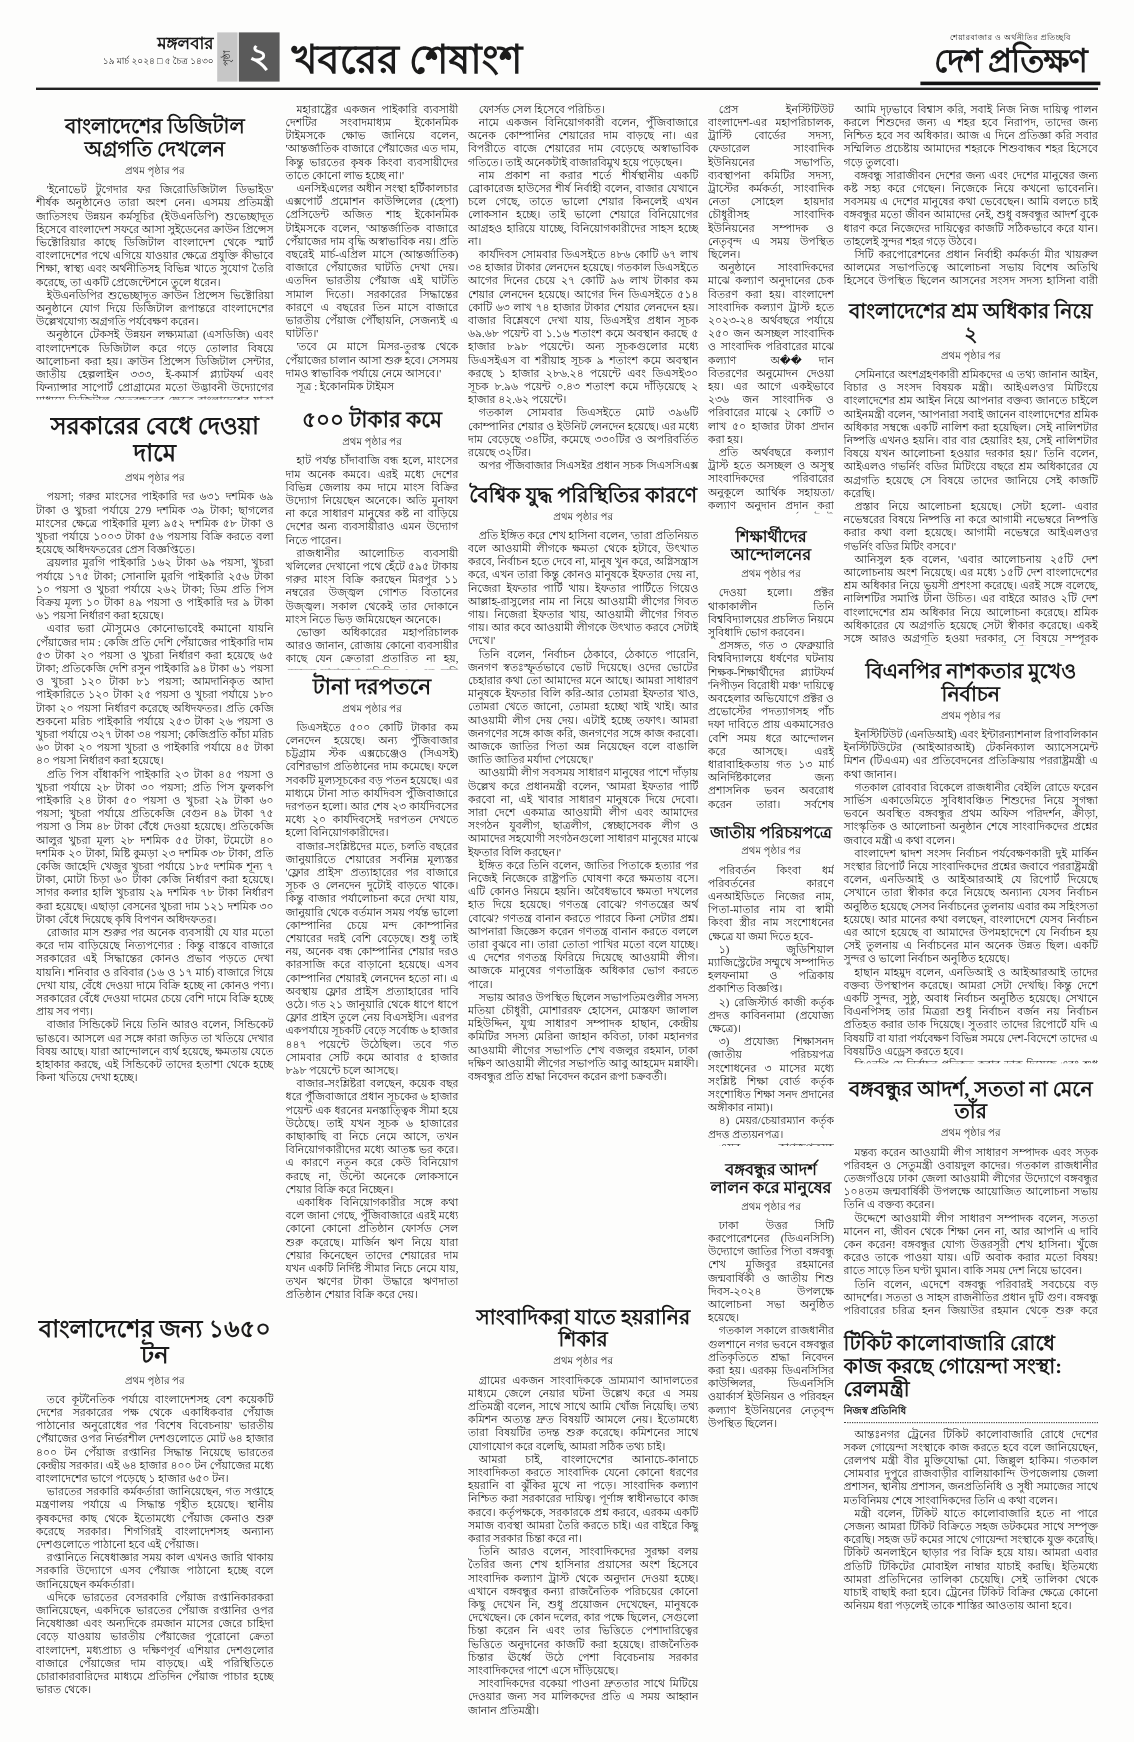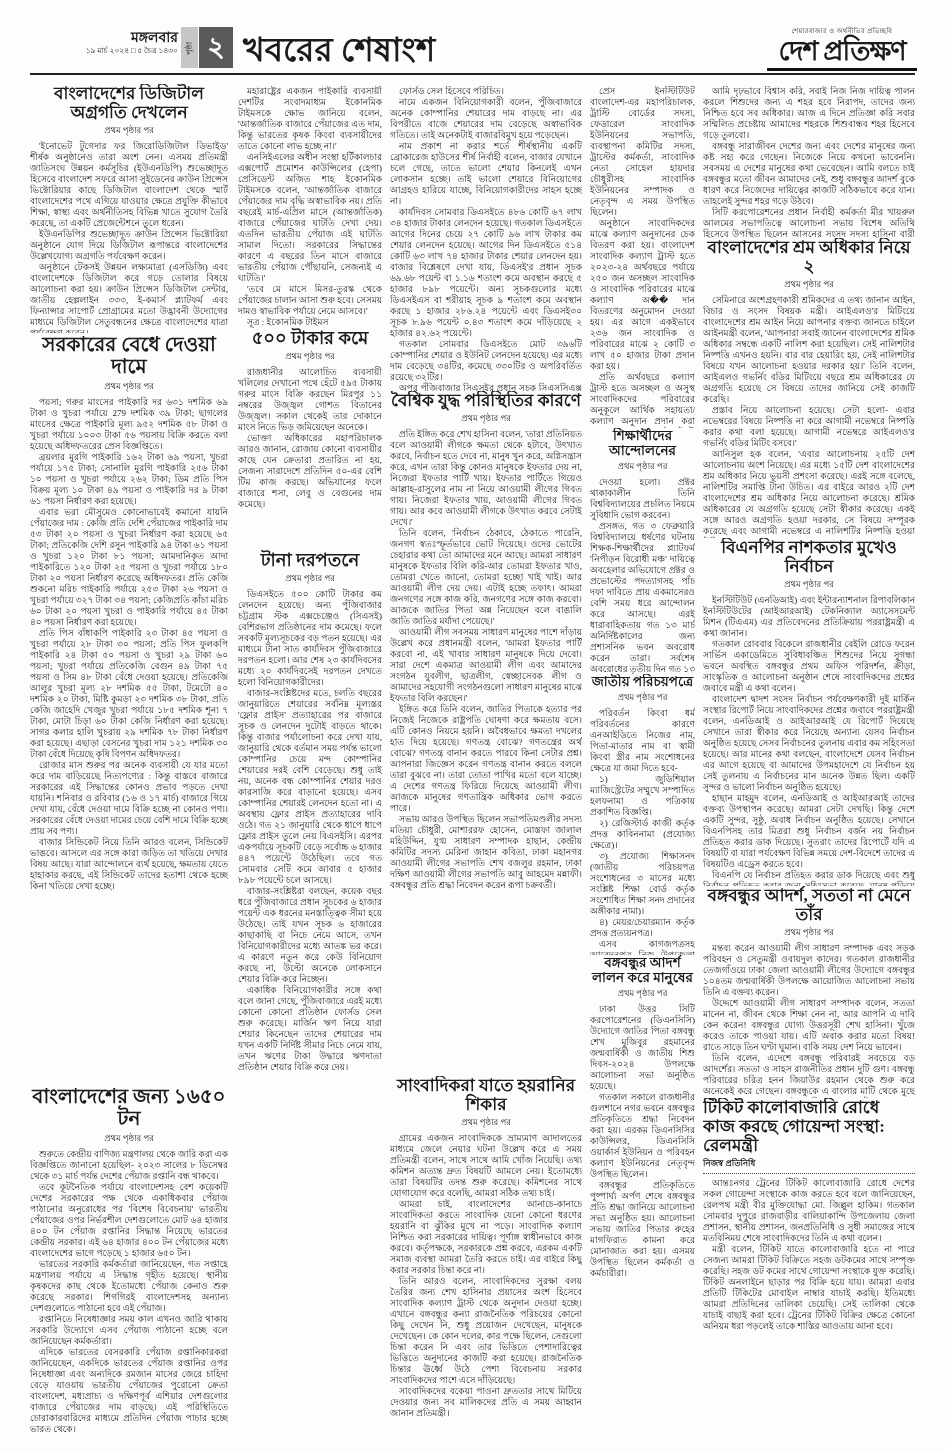--- a/index.html
+++ b/index.html
@@ -15,21 +15,21 @@
   #pgd{position:absolute;left:199px;top:27px;width:34px;height:41px;background:#5a5a5a;color:#fff;
        font-weight:bold;font-size:27px;text-align:center;line-height:41px;}
   #sectitle{position:absolute;left:243px;top:24px;font-size:33px;font-weight:bold;letter-spacing:0px;}
   #logo{position:absolute;right:28px;top:26px;width:150px;text-align:center;}
   #logo .tag{font-size:6.5px;letter-spacing:.5px;}
   #logo .nm{font-size:27px;font-weight:bold;letter-spacing:-1px;line-height:1.1;}
   #logo .bar{height:3px;background:#111;margin-top:1px;}
   #mastrule{position:absolute;left:30px;top:73px;width:885px;height:0;border-top:2px solid #222;}
   
   .art{position:absolute;overflow:hidden;}
-  .art h2{margin:0 0 2px 0;text-align:center;font-weight:bold;line-height:1.12;}
+  .art h2{margin:12px 0 2px 0;text-align:center;font-weight:bold;line-height:1.12;}
   .h-lg{font-size:20px;} .h-md{font-size:17px;} .h-nr{font-size:18px;} .h-sm{font-size:13.5px;}
   .left h2{text-align:left;}
   .sub{text-align:center;font-weight:normal;font-size:8.5px;margin:0 0 3px 0;}
   .byline{font-size:8.5px;font-weight:bold;margin:1px 0 2px 0;}
   .dotrule{border-top:1.5px dotted #444;margin:2px 0 4px 0;}
   .body p.para{margin:0;font-size:9px;line-height:11px;text-align:justify;text-indent:9px;
                word-break:break-word;}
 </style>
 </head>
 <body>
@@ -74,40 +74,40 @@
         <p class="para">এবার ভরা মৌসুমেও কোনোভাবেই কমানো যায়নি পেঁয়াজের দাম : কেজি প্রতি দেশি পেঁয়াজের পাইকারি দাম ৫৩ টাকা ২০ পয়সা ও খুচরা নির্ধারণ করা হয়েছে ৬৫ টাকা; প্রতিকেজি দেশি রসুন পাইকারি ৯৪ টাকা ৬১ পয়সা ও খুচরা ১২০ টাকা ৮১ পয়সা; আমদানিকৃত আদা পাইকারিতে ১২০ টাকা ২৫ পয়সা ও খুচরা পর্যায়ে ১৮০ টাকা ২০ পয়সা নির্ধারণ করেছে অধিদফতর। প্রতি কেজি শুকনো মরিচ পাইকারি পর্যায়ে ২৫৩ টাকা ২৬ পয়সা ও খুচরা পর্যায়ে ৩২৭ টাকা ৩৪ পয়সা; কেজিপ্রতি কাঁচা মরিচ ৬০ টাকা ২০ পয়সা খুচরা ও পাইকারি পর্যায়ে ৪৫ টাকা ৪০ পয়সা নির্ধারণ করা হয়েছে।</p>
         <p class="para">প্রতি পিস বাঁধাকপি পাইকারি ২৩ টাকা ৪৫ পয়সা ও খুচরা পর্যায়ে ২৮ টাকা ৩০ পয়সা; প্রতি পিস ফুলকপি পাইকারি ২৪ টাকা ৫০ পয়সা ও খুচরা ২৯ টাকা ৬০ পয়সা; খুচরা পর্যায়ে প্রতিকেজি বেগুন ৪৯ টাকা ৭৫ পয়সা ও সিম ৪৮ টাকা বেঁধে দেওয়া হয়েছে। প্রতিকেজি আলুর খুচরা মূল্য ২৮ দশমিক ৫৫ টাকা, টমেটো ৪০ দশমিক ২০ টাকা, মিষ্টি কুমড়া ২৩ দশমিক ৩৮ টাকা, প্রতি কেজি জাহেদি খেজুর খুচরা পর্যায়ে ১৮৫ দশমিক শূন্য ৭ টাকা, মোটা চিড়া ৬০ টাকা কেজি নির্ধারণ করা হয়েছে। সাগর কলার হালি খুচরায় ২৯ দশমিক ৭৮ টাকা নির্ধারণ করা হয়েছে। এছাড়া বেসনের খুচরা দাম ১২১ দশমিক ৩০ টাকা বেঁধে দিয়েছে কৃষি বিপণন অধিদফতর।</p>
         <p class="para">রোজার মাস শুরুর পর অনেক ব্যবসায়ী যে যার মতো করে দাম বাড়িয়েছে নিত্যপণ্যের : কিন্তু বাস্তবে বাজারে সরকারের এই সিদ্ধান্তের কোনও প্রভাব পড়তে দেখা যায়নি। শনিবার ও রবিবার (১৬ ও ১৭ মার্চ) বাজারে গিয়ে দেখা যায়, বেঁধে দেওয়া দামে বিক্রি হচ্ছে না কোনও পণ্য। সরকারের বেঁধে দেওয়া দামের চেয়ে বেশি দামে বিক্রি হচ্ছে প্রায় সব পণ্য।</p>
         <p class="para">বাজার সিন্ডিকেট নিয়ে তিনি আরও বলেন, সিন্ডিকেট ভাঙবে। আসলে এর সঙ্গে কারা জড়িত তা খতিয়ে দেখার বিষয় আছে। যারা আন্দোলনে ব্যর্থ হয়েছে, ক্ষমতায় যেতে হাহাকার করছে, এই সিন্ডিকেট তাদের হতাশা থেকে হচ্ছে কিনা খতিয়ে দেখা হচ্ছে।</p>
       </div>
   </div>
   <div class="art" style="left:30px;top:1085px;width:198px;height:360px;">
     <h2 class="h-lg">বাংলাদেশের জন্য ১৬৫০ টন</h2>
     <div class="sub">প্রথম পৃষ্ঠার পর</div>
     <div class="body">
-        <p class="para">শুরুতে কেন্দ্রীয় বাণিজ্য মন্ত্রণালয় থেকে জারি করা এক বিজ্ঞপ্তিতে জানানো হয়েছিল- ২০২৩ সালের ৮ ডিসেম্বর থেকে ৩১ মার্চ পর্যন্ত দেশের পেঁয়াজ রপ্তানি বন্ধ থাকবে।</p>
         <p class="para">তবে কূটনৈতিক পর্যায়ে বাংলাদেশসহ বেশ কয়েকটি দেশের সরকারের পক্ষ থেকে একাধিকবার পেঁয়াজ পাঠানোর অনুরোধের পর 'বিশেষ বিবেচনায়' ভারতীয় পেঁয়াজের ওপর নির্ভরশীল দেশগুলোতে মোট ৬৪ হাজার ৪০০ টন পেঁয়াজ রপ্তানির সিদ্ধান্ত নিয়েছে ভারতের কেন্দ্রীয় সরকার। এই ৬৪ হাজার ৪০০ টন পেঁয়াজের মধ্যে বাংলাদেশের ভাগে পড়েছে ১ হাজার ৬৫০ টন।</p>
         <p class="para">ভারতের সরকারি কর্মকর্তারা জানিয়েছেন, গত সপ্তাহে মন্ত্রণালয় পর্যায়ে এ সিদ্ধান্ত গৃহীত হয়েছে। স্থানীয় কৃষকদের কাছ থেকে ইতোমধ্যে পেঁয়াজ কেনাও শুরু করেছে সরকার। শিগগিরই বাংলাদেশসহ অন্যান্য দেশগুলোতে পাঠানো হবে এই পেঁয়াজ।</p>
         <p class="para">রপ্তানিতে নিষেধাজ্ঞার সময় কাল এখনও জারি থাকায় সরকারি উদ্যোগে এসব পেঁয়াজ পাঠানো হচ্ছে বলে জানিয়েছেন কর্মকর্তারা।</p>
         <p class="para">এদিকে ভারতের বেসরকারি পেঁয়াজ রপ্তানিকারকরা জানিয়েছেন, একদিকে ভারতের পেঁয়াজ রপ্তানির ওপর নিষেধাজ্ঞা এবং অন্যদিকে রমজান মাসের জেরে চাহিদা বেড়ে যাওয়ায় ভারতীয় পেঁয়াজের পুরোনো ক্রেতা বাংলাদেশ, মধ্যপ্রাচ্য ও দক্ষিণপূর্ব এশিয়ার দেশগুলোর বাজারে পেঁয়াজের দাম বাড়ছে। এই পরিস্থিতিতে চোরাকারবারিদের মাধ্যমে প্রতিদিন পেঁয়াজ পাচার হচ্ছে ভারত থেকে।</p>
       </div>
   </div>
 
   <div class="art" style="left:238px;top:86px;width:144px;height:242px;">
     <div class="body">
         <p class="para">মহারাষ্ট্রের একজন পাইকারি ব্যবসায়ী দেশটির সংবাদমাধ্যম ইকোনমিক টাইমসকে ক্ষোভ জানিয়ে বলেন, 'আন্তর্জাতিক বাজারে পেঁয়াজের এত দাম, কিন্তু ভারতের কৃষক কিংবা ব্যবসায়ীদের তাতে কোনো লাভ হচ্ছে না।'</p>
         <p class="para">এনসিইএলের অধীন সংস্থা হর্টিকালচার এক্সপোর্ট প্রমোশন কাউন্সিলের (হেপা) প্রেসিডেন্ট অজিত শাহ ইকোনমিক টাইমসকে বলেন, 'আন্তর্জাতিক বাজারে পেঁয়াজের দাম বৃদ্ধি অস্বাভাবিক নয়। প্রতি বছরেই মার্চ-এপ্রিল মাসে (আন্তর্জাতিক) বাজারে পেঁয়াজের ঘাটতি দেখা দেয়। এতদিন ভারতীয় পেঁয়াজ এই ঘাটতি সামাল দিতো। সরকারের সিদ্ধান্তের কারণে এ বছরের তিন মাসে বাজারে ভারতীয় পেঁয়াজ পৌঁছায়নি, সেজন্যই এ ঘাটতি।'</p>
         <p class="para">'তবে মে মাসে মিসর-তুরস্ক থেকে পেঁয়াজের চালান আসা শুরু হবে। সেসময় দামও স্বাভাবিক পর্যায়ে নেমে আসবে।'</p>
         <p class="para">সূত্র : ইকোনমিক টাইমস</p>
       </div>
   </div>
   <div class="art" style="left:238px;top:328px;width:144px;height:230px;">
     <h2 class="h-nr">৫০০ টাকার কমে</h2>
     <div class="sub">প্রথম পৃষ্ঠার পর</div>
     <div class="body">
+        <p class="para">হাট পর্যন্ত চাঁদাবাজি বন্ধ হলে, মাংসের দাম অনেক কমবে। এরই মধ্যে দেশের বিভিন্ন জেলায় কম দামে মাংস বিক্রির উদ্যোগ নিয়েছেন অনেকে। অতি মুনাফা না করে সাধারণ মানুষের কষ্ট না বাড়িয়ে দেশের অন্য ব্যবসায়ীরাও এমন উদ্যোগ নিতে পারেন।</p>
         <p class="para">রাজধানীর আলোচিত ব্যবসায়ী খলিলের দেখানো পথে হেঁটে ৫৯৫ টাকায় গরুর মাংস বিক্রি করছেন মিরপুর ১১ নম্বরের উজ্জ্বল গোশত বিতানের উজ্জ্বল। সকাল থেকেই তার দোকানে মাংস নিতে ভিড় জমিয়েছেন অনেকে।</p>
         <p class="para">ভোক্তা অধিকারের মহাপরিচালক আরও জানান, রোজায় কোনো ব্যবসায়ীর কাছে যেন ক্রেতারা প্রতারিত না হয়, সেজন্য সারাদেশে প্রতিদিন ৫০-এর বেশি টিম কাজ করছে। অভিযানের ফলে বাজারে শসা, লেবু ও বেগুনের দাম কমেছে।</p>
       </div>
   </div>
   <div class="art" style="left:238px;top:550px;width:144px;height:887px;">
     <h2 class="h-nr">টানা দরপতনে</h2>
     <div class="sub">প্রথম পৃষ্ঠার পর</div>
     <div class="body">
         <p class="para">ডিএসইতে ৫০০ কোটি টাকার কম লেনদেন হয়েছে। অন্য পুঁজিবাজার চট্টগ্রাম স্টক এক্সচেঞ্জেও (সিএসই) বেশিরভাগ প্রতিষ্ঠানের দাম কমেছে। ফলে সবকটি মূল্যসূচকের বড় পতন হয়েছে। এর মাধ্যমে টানা সাত কার্যদিবস পুঁজিবাজারে দরপতন হলো। আর শেষ ২৩ কার্যদিবসের মধ্যে ২০ কার্যদিবসেই দরপতন দেখতে হলো বিনিয়োগকারীদের।</p>
         <p class="para">বাজার-সংশ্লিষ্টদের মতে, চলতি বছরের জানুয়ারিতে শেয়ারের সর্বনিম্ন মূল্যস্তর 'ফ্লোর প্রাইস' প্রত্যাহারের পর বাজারে সূচক ও লেনদেন দুটোই বাড়তে থাকে। কিন্তু বাজার পর্যালোচনা করে দেখা যায়, জানুয়ারি থেকে বর্তমান সময় পর্যন্ত ভালো কোম্পানির চেয়ে মন্দ কোম্পানির শেয়ারের দরই বেশি বেড়েছে। শুধু তাই নয়, অনেক বন্ধ কোম্পানির শেয়ার দরও কারসাজি করে বাড়ানো হয়েছে। এসব কোম্পানির শেয়ারই লেনদেন হতো না। এ অবস্থায় ফ্লোর প্রাইস প্রত্যাহারের দাবি ওঠে। গত ২১ জানুয়ারি থেকে ধাপে ধাপে ফ্লোর প্রাইস তুলে নেয় বিএসইসি। এরপর একপর্যায়ে সূচকটি বেড়ে সর্বোচ্চ ৬ হাজার ৪৪৭ পয়েন্টে উঠেছিল। তবে গত সোমবার সেটি কমে আবার ৫ হাজার ৮৯৮ পয়েন্টে চলে আসছে।</p>
@@ -174,21 +174,20 @@
         <p class="para">৪) মেয়র/চেয়ারম্যান কর্তৃক প্রদত্ত প্রত্যয়নপত্র।</p>
         <p class="para">এসব কাগজপত্রসহ আবেদনপত্র নিজ উপজেলা নির্বাচন কর্মকর্তার কার্যালয়ে জমা দিতে হবে। এরপর সেটি নির্দিষ্ট ক্যাটাগরিতে স্থানান্তরিত হওয়ার পর অতিরিক্ত জেলা নির্বাচন কর্মকর্তা নিষ্পত্তি করবেন। খ-১ ক্যাটাগরির এই আবেদনটি কে নিষ্পত্তি করবে এবং কী তথ্যাদির প্রয়োজন পড়বে, তা নিয়ে আগে কোনো স্পষ্ট নির্দেশনা ছিল না।</p>
       </div>
   </div>
   <div class="art" style="left:590px;top:955px;width:105px;height:490px;">
     <h2 class="h-sm">বঙ্গবন্ধুর আদর্শ লালন করে মানুষের</h2>
     <div class="sub">প্রথম পৃষ্ঠার পর</div>
     <div class="body">
         <p class="para">ঢাকা উত্তর সিটি করপোরেশনের (ডিএনসিসি) উদ্যোগে জাতির পিতা বঙ্গবন্ধু শেখ মুজিবুর রহমানের জন্মবার্ষিকী ও জাতীয় শিশু দিবস-২০২৪ উপলক্ষে আলোচনা সভা অনুষ্ঠিত হয়েছে।</p>
         <p class="para">গতকাল সকালে রাজধানীর গুলশানে নগর ভবনে বঙ্গবন্ধুর প্রতিকৃতিতে শ্রদ্ধা নিবেদন করা হয়। এরকম় ডিএনসিসির কাউন্সিলর, ডিএনসিসি ওয়ার্কার্স ইউনিয়ন ও পরিবহন কল্যাণ ইউনিয়নের নেতৃবৃন্দ উপস্থিত ছিলেন।</p>
-        <p class="para">বঙ্গবন্ধুর প্রতিকৃতিতে পুষ্পার্ঘ্য অর্পণ শেষে বঙ্গবন্ধুর প্রতি শ্রদ্ধা জানিয়ে আলোচনা সভা অনুষ্ঠিত হয়। আলোচনা সভায় জাতির পিতার রুহের মাগফিরাত কামনা করে মোনাজাত করা হয়। এসময় উপস্থিত ছিলেন কর্মকর্তা ও কর্মচারীরা।</p>
       </div>
   </div>
 
   <div class="art" style="left:703px;top:86px;width:212px;height:152px;">
     <div class="body">
         <p class="para">আমি দৃঢ়ভাবে বিশ্বাস করি, সবাই নিজ নিজ দায়িত্ব পালন করলে শিশুদের জন্য এ শহর হবে নিরাপদ, তাদের জন্য নিশ্চিত হবে সব অধিকার। আজ এ দিনে প্রতিজ্ঞা করি সবার সম্মিলিত প্রচেষ্টায় আমাদের শহরকে শিশুবান্ধব শহর হিসেবে গড়ে তুলবো।</p>
         <p class="para">বঙ্গবন্ধু সারাজীবন দেশের জন্য এবং দেশের মানুষের জন্য কষ্ট সহ্য করে গেছেন। নিজেকে নিয়ে কখনো ভাবেননি। সবসময় এ দেশের মানুষের কথা ভেবেছেন। আমি বলতে চাই বঙ্গবন্ধুর মতো জীবন আমাদের নেই, শুধু বঙ্গবন্ধুর আদর্শ বুকে ধারণ করে নিজেদের দায়িত্বের কাজটি সঠিকভাবে করে যান। তাহলেই সুন্দর শহর গড়ে উঠবে।</p>
         <p class="para">সিটি করপোরেশনের প্রধান নির্বাহী কর্মকর্তা মীর খায়রুল আলমের সভাপতিত্বে আলোচনা সভায় বিশেষ অতিথি হিসেবে উপস্থিত ছিলেন আসনের সংসদ সদস্য হাসিনা বারী চৌধুরী।</p>
       </div>
   </div>

